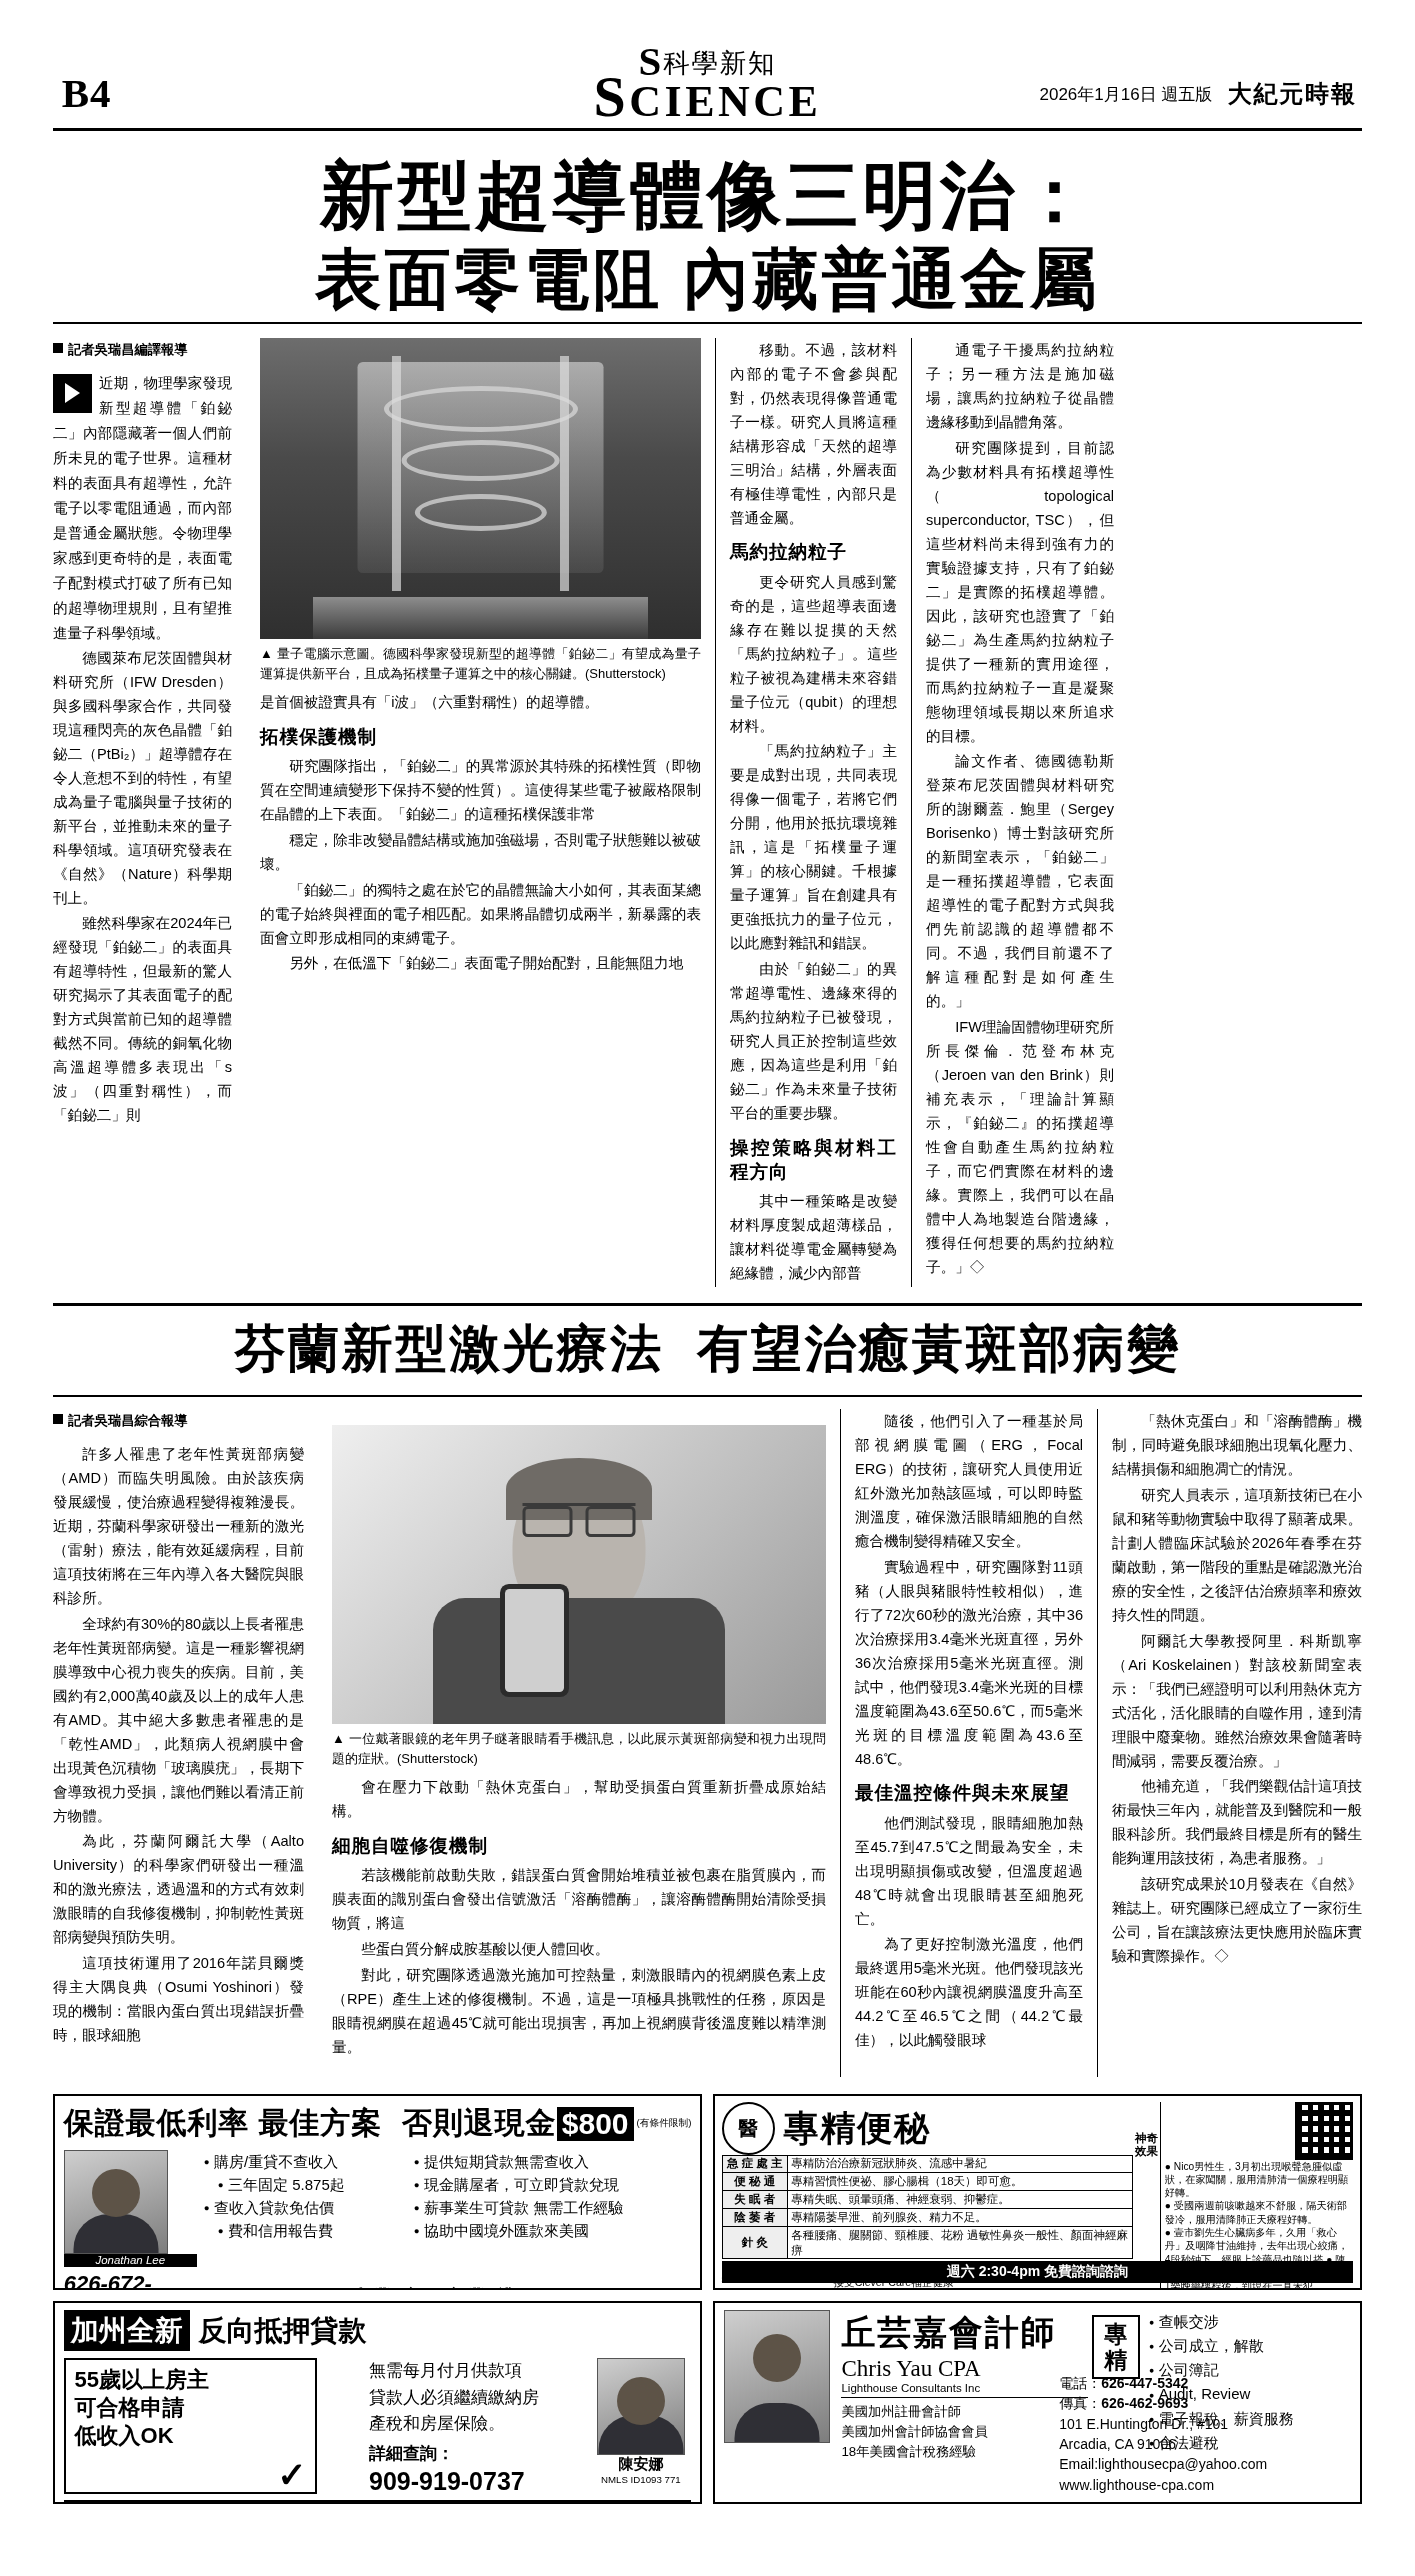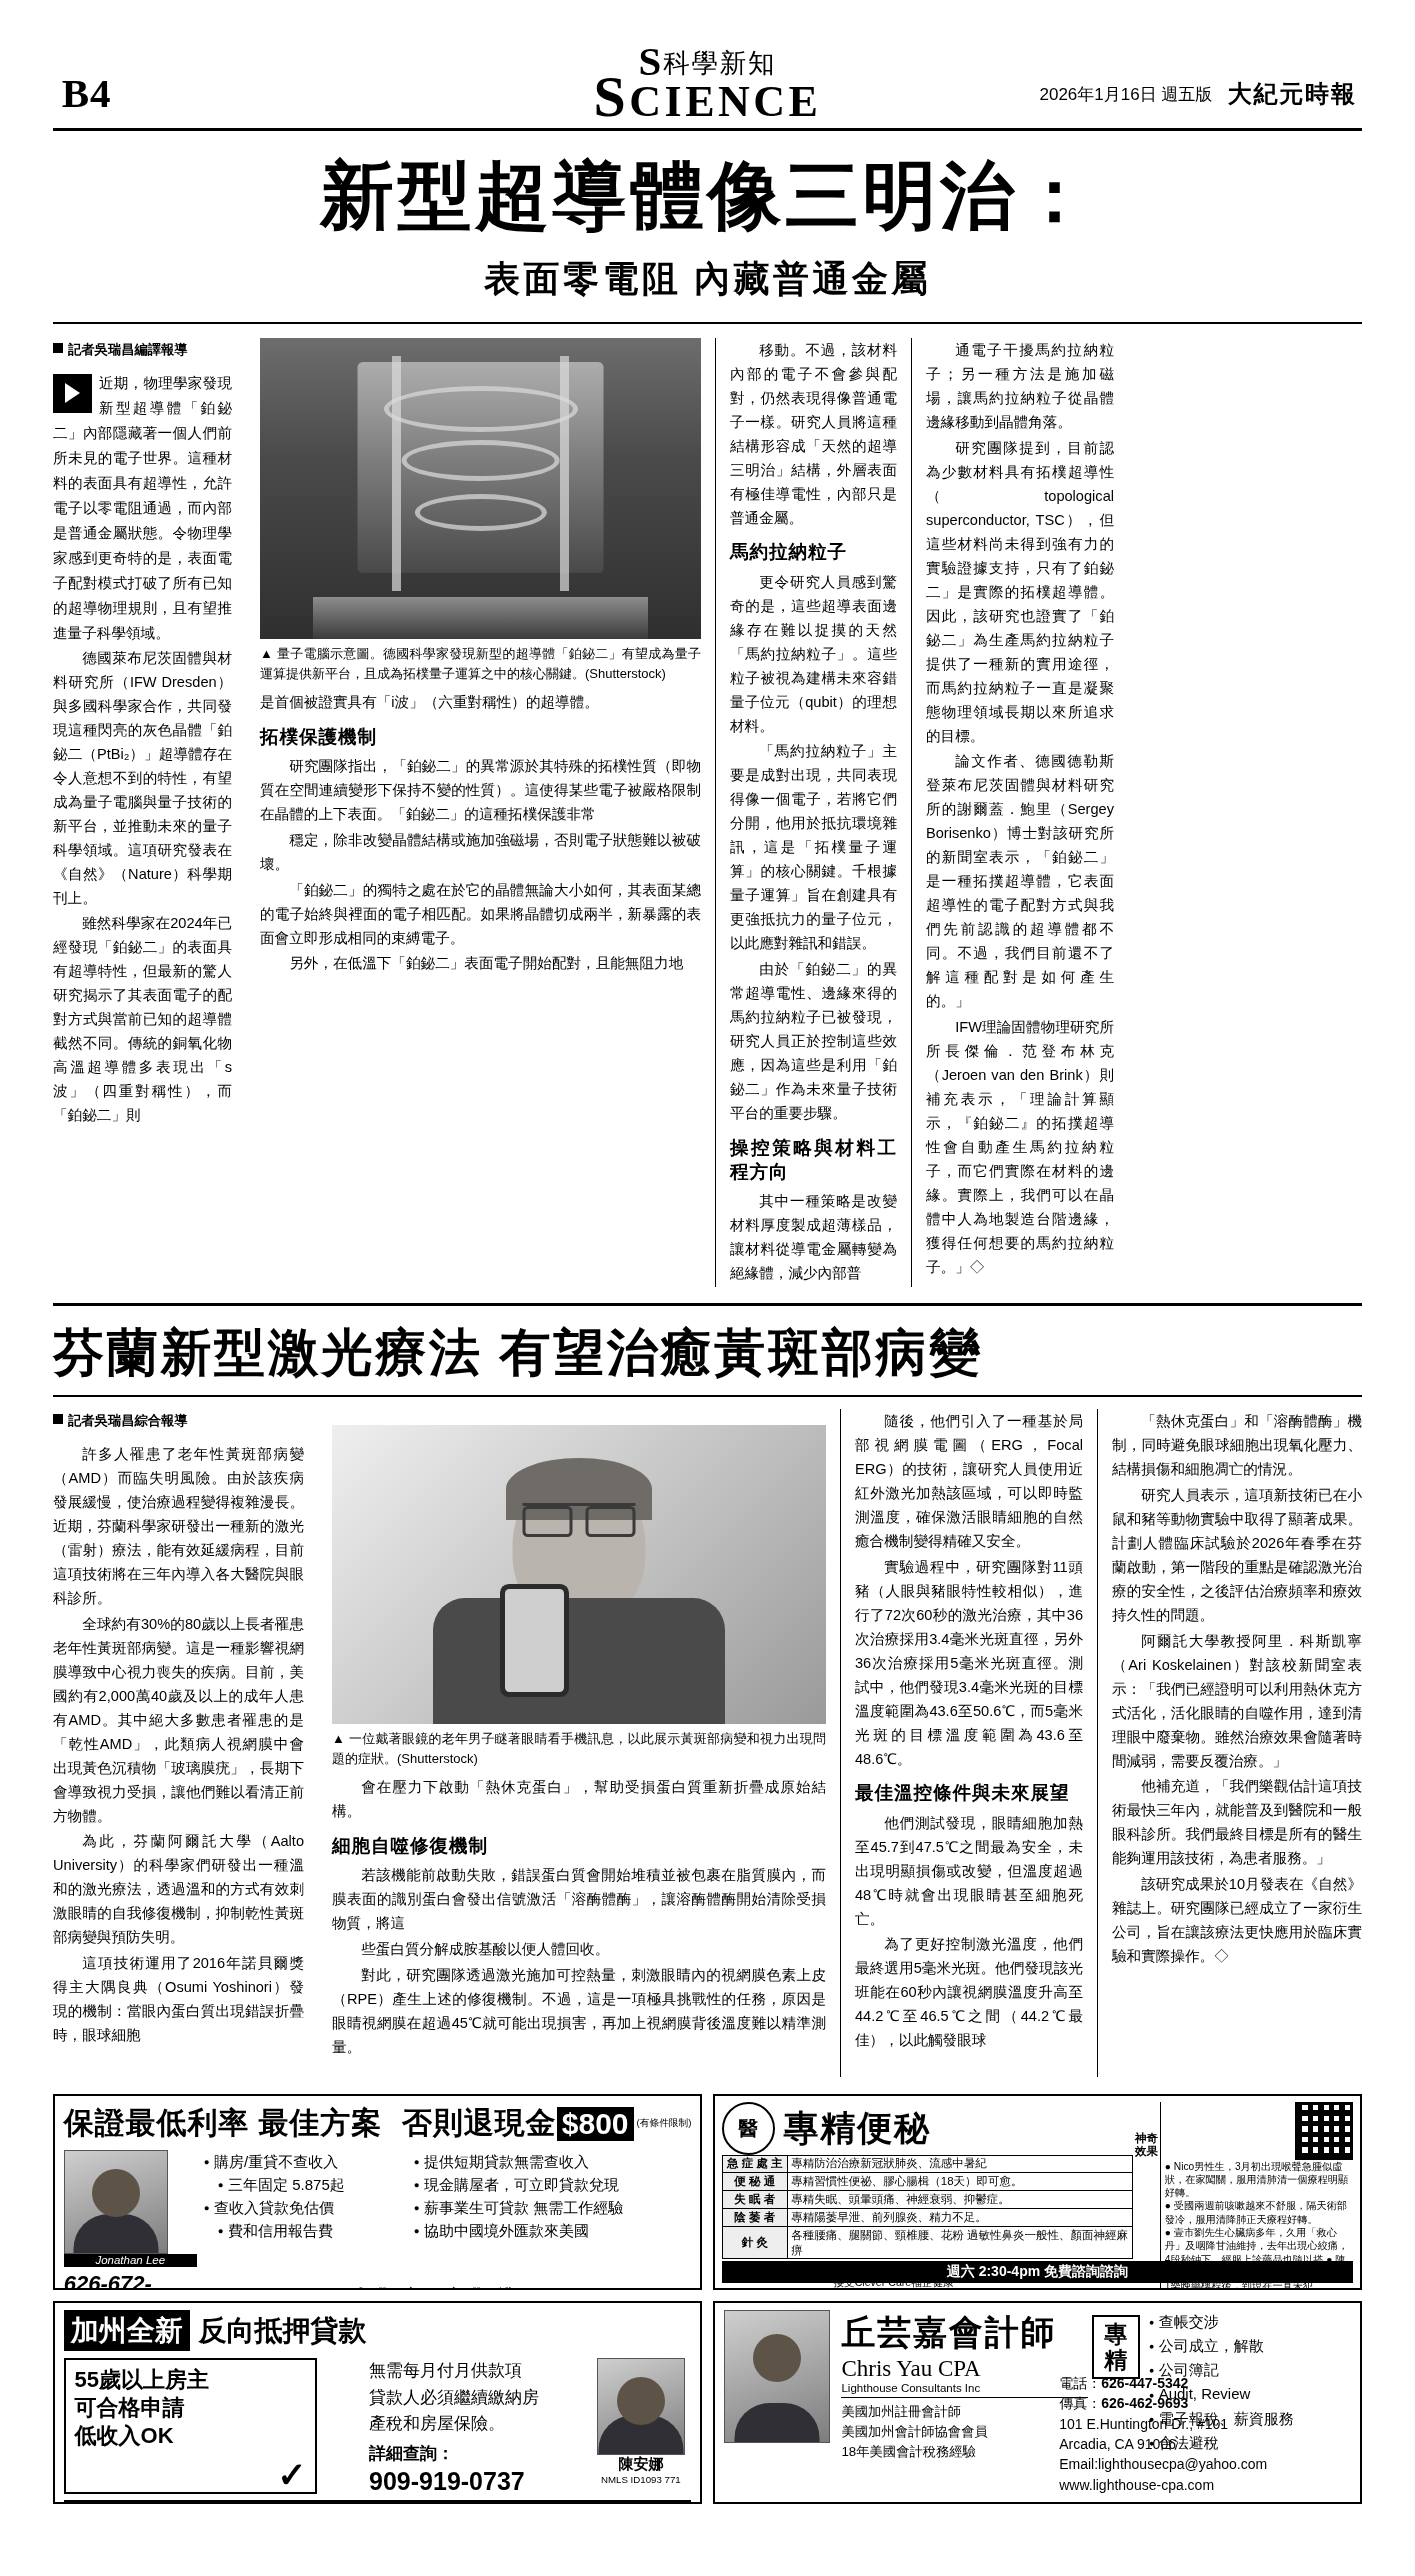--- a/index.html
+++ b/index.html
@@ -22,21 +22,21 @@
   .mh-top .bigS { font-size:41px; font-weight:700; vertical-align:-3.5px; }
   .mh-sci { font-family:"Liberation Serif", serif; font-size:44px; font-weight:700; letter-spacing:3.5px; line-height:46px; margin-top:-3.5px;}
   .mh-sci .lead { font-size:58px; }
   .mh-right { position:absolute; right:5.3px; top:32px; text-align:right; font-size:17px; }
   .mh-right .date { display:inline-block; vertical-align:middle; }
   .mh-right .paper { display:inline-block; vertical-align:middle; font-size:24px; font-weight:700; margin-left:10.6px; letter-spacing:1.8px;}
 
   
   .headline-wrap { text-align:center; padding:23px 0 8.8px 0; border-bottom:2.7px solid #000; }
   .hl1 { font-family:"Liberation Serif", serif; font-size:74px; font-weight:700; letter-spacing:3.5px; line-height:85px; }
-  .hl2 { font-family:"Liberation Serif", serif; font-size:36px; font-weight:700; letter-spacing:3.5px; line-height:67px; margin-top:7px; }
+  .hl2 { font-family:"Liberation Serif", serif; font-size:66px; font-weight:700; letter-spacing:3.5px; line-height:67px; margin-top:7px; }
 
   
   .a1 { display:flex; gap:0; padding-top:14px; }
   .col { font-size:14.6px; line-height:24px; text-align:justify; }
   .col p { margin:0 0 1.8px 0; text-indent:2em; }
   .c1 { width:193px; padding-right:14px; }
   .c2 { width:469px; padding:0 14px; }
   .c3 { width:196px; padding:0 14px; border-left:0.9px solid #000; }
   .c5 { width:203px; padding-left:14px; border-left:0.9px solid #000; }
 
@@ -53,21 +53,21 @@
   .r2 { width:36%; height:41px; top:34%; }
   .r3 { width:30%; height:37px; top:52%; }
   .photo1 .rodL, .photo1 .rodR { position:absolute; top:6%; width:8.8px; height:78%; background:rgba(220,220,220,.7); }
   .photo1 .rodL { left:30%; } .photo1 .rodR { right:30%; }
   .photo1 .base { position:absolute; left:12%; bottom:0; width:76%; height:14%; background:linear-gradient(180deg,#8d8d8d,#3b3b3b); }
   .cap { font-size:13px; line-height:19.5px; margin-top:5.3px; text-align:justify;}
   .subhead { font-size:18.6px; font-weight:700; margin:10.6px 0 5.3px 0; letter-spacing:0.9px;}
 
   
   .a2 { margin-top:16px; border-top:3.5px solid #000; padding-top:16px; }
-  .hl2-main { text-align:left; font-family:Liberation Sans, sans-serif; font-size:51px; font-weight:700; letter-spacing:2.7px; line-height:62px; padding-bottom:10.6px; border-bottom:2.7px solid #000; }
+  .hl2-main { text-align:center; font-family:Liberation Mono, monospace; font-size:51px; font-weight:700; letter-spacing:2.7px; line-height:62px; padding-bottom:10.6px; border-bottom:2.7px solid #000; }
   .a2body { display:flex; padding-top:12.4px; }
   .b1 { width:265px; padding-right:14px; }
   .b2 { width:522px; padding:16px 14px; }
   .b3 { width:257px; padding:0 14px; border-left:0.9px solid #000; }
   .b4 { width:265px; padding-left:14px; border-left:0.9px solid #000; }
   .photo2 { width:100%; height:299px; background:#d8d8d8; position:relative; overflow:hidden; }
   .photo2 .bg { position:absolute; inset:0; background:linear-gradient(135deg,#efefef,#bdbdbd 60%,#9a9a9a); }
   .photo2 .head { position:absolute; left:50%; top:14%; transform:translateX(-50%); width:133px; height:159px; background:#b9b4ae; border-radius:50% 50% 45% 45%; }
   .photo2 .hair { position:absolute; left:50%; top:11%; transform:translateX(-50%); width:146px; height:62px; background:#6f6b66; border-radius:50% 50% 0 0; }
   .photo2 .glasses { position:absolute; left:50%; top:26%; transform:translateX(-50%); width:113px; height:26.5px; border-top:3.5px solid #3a3a3a; }

